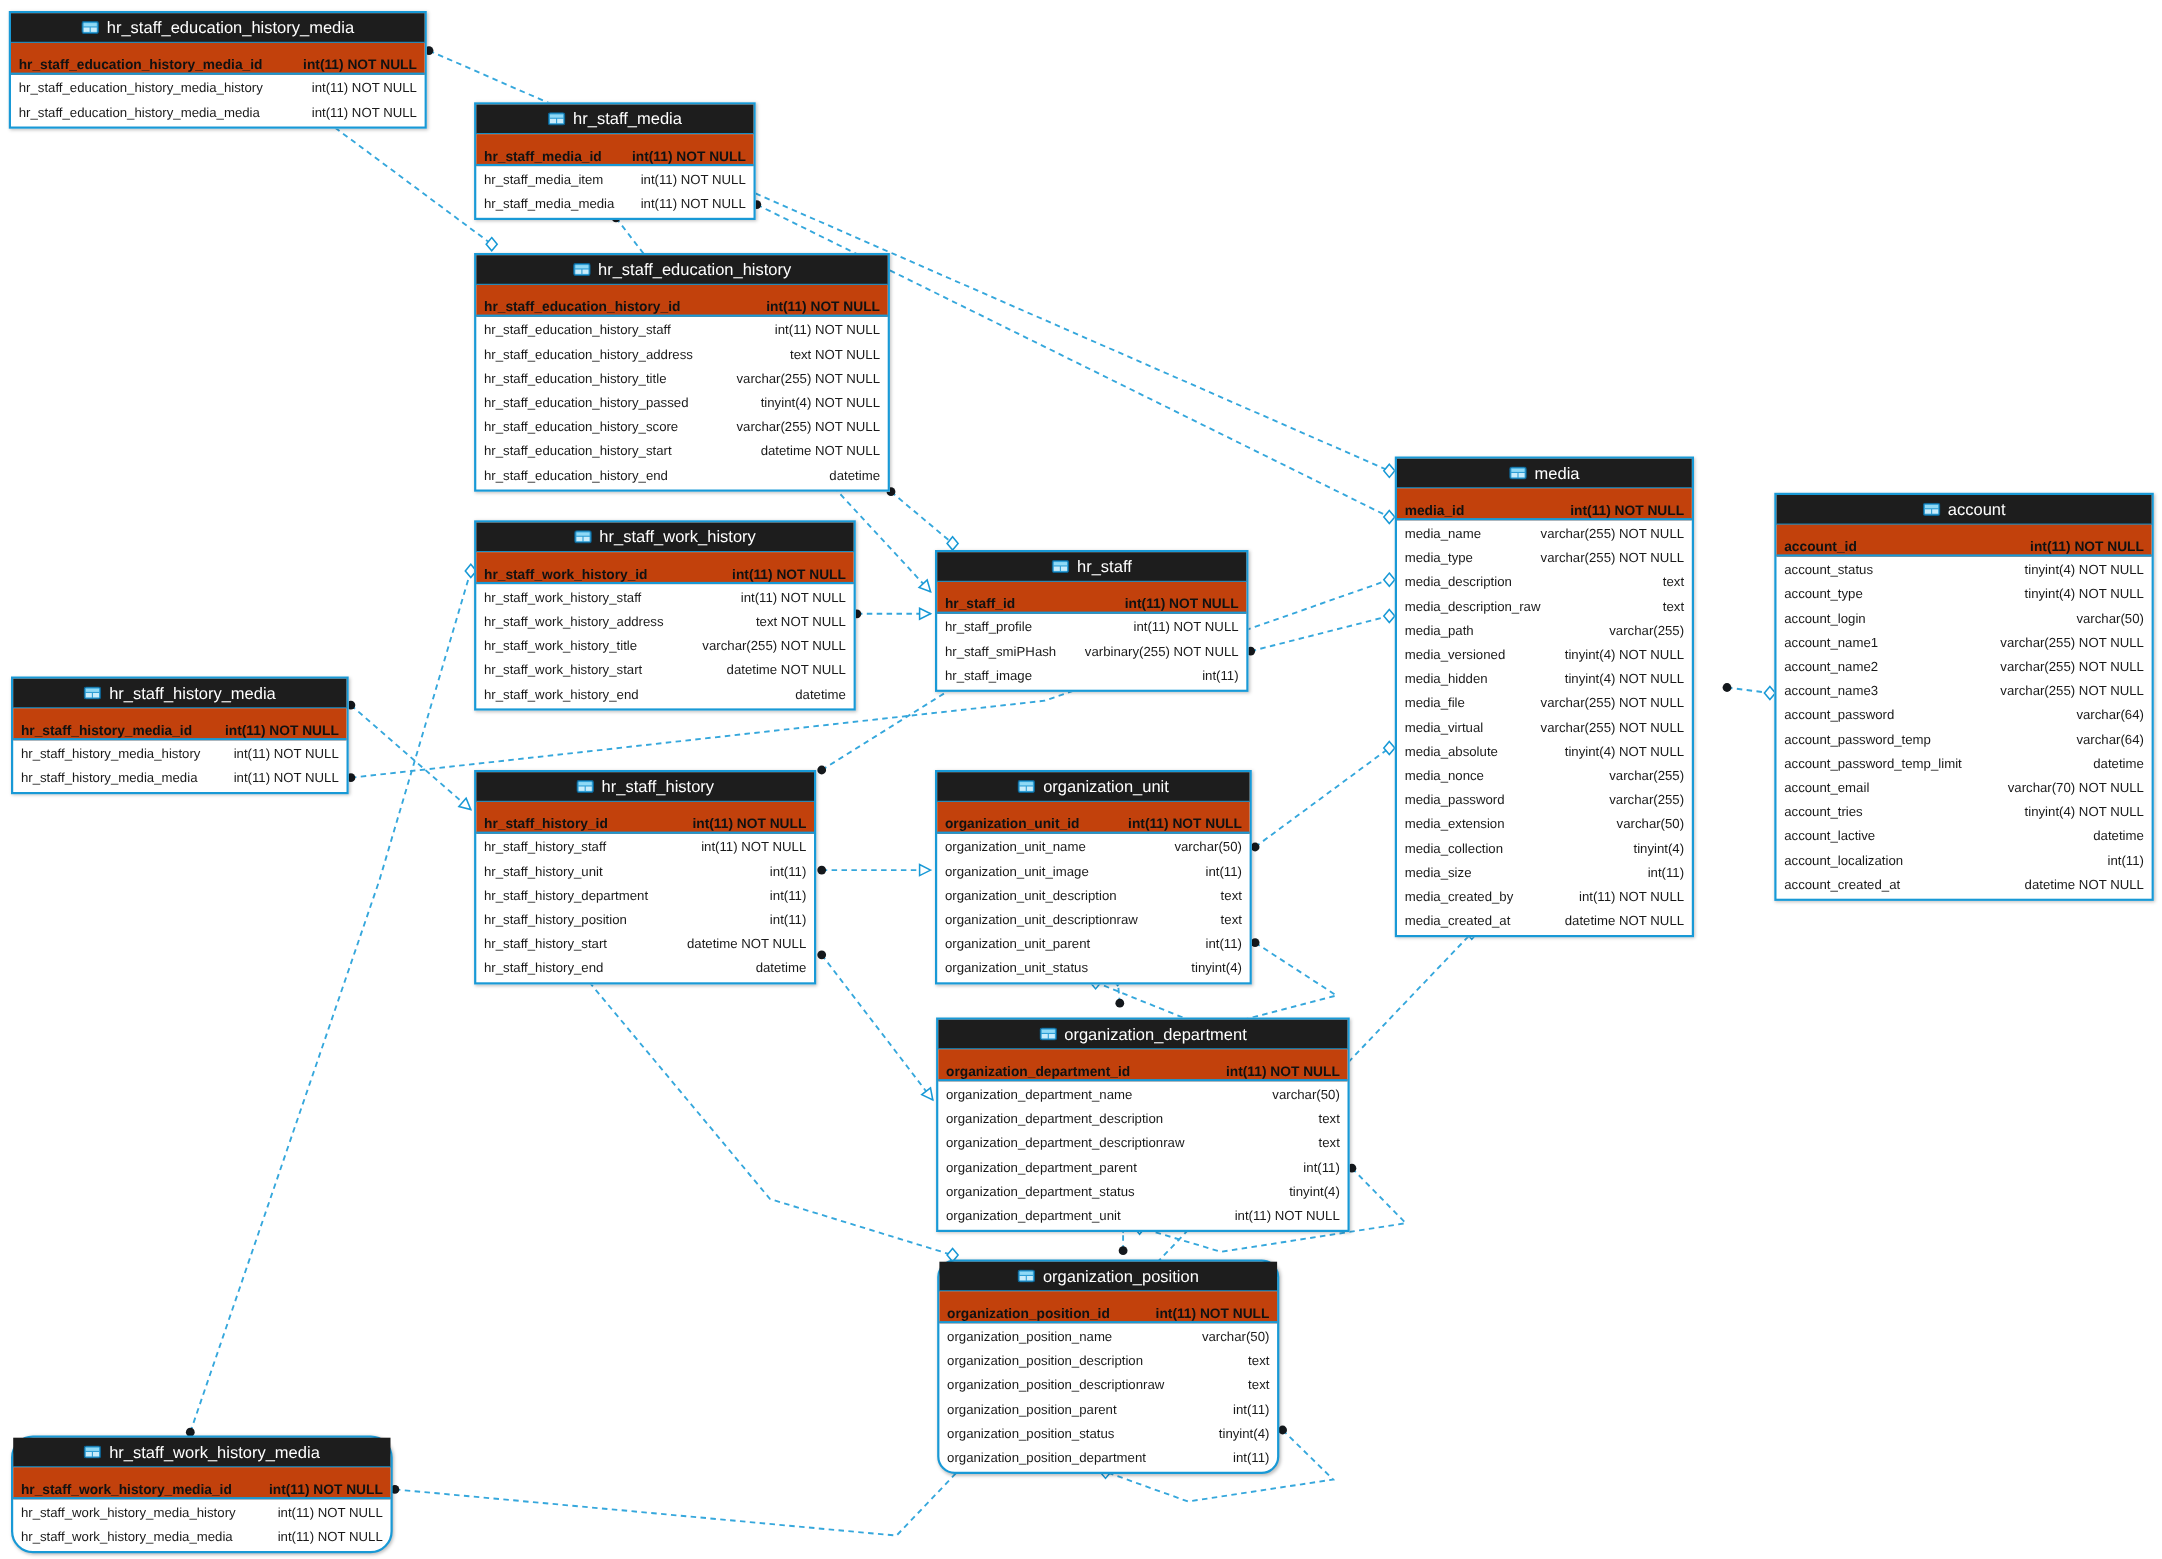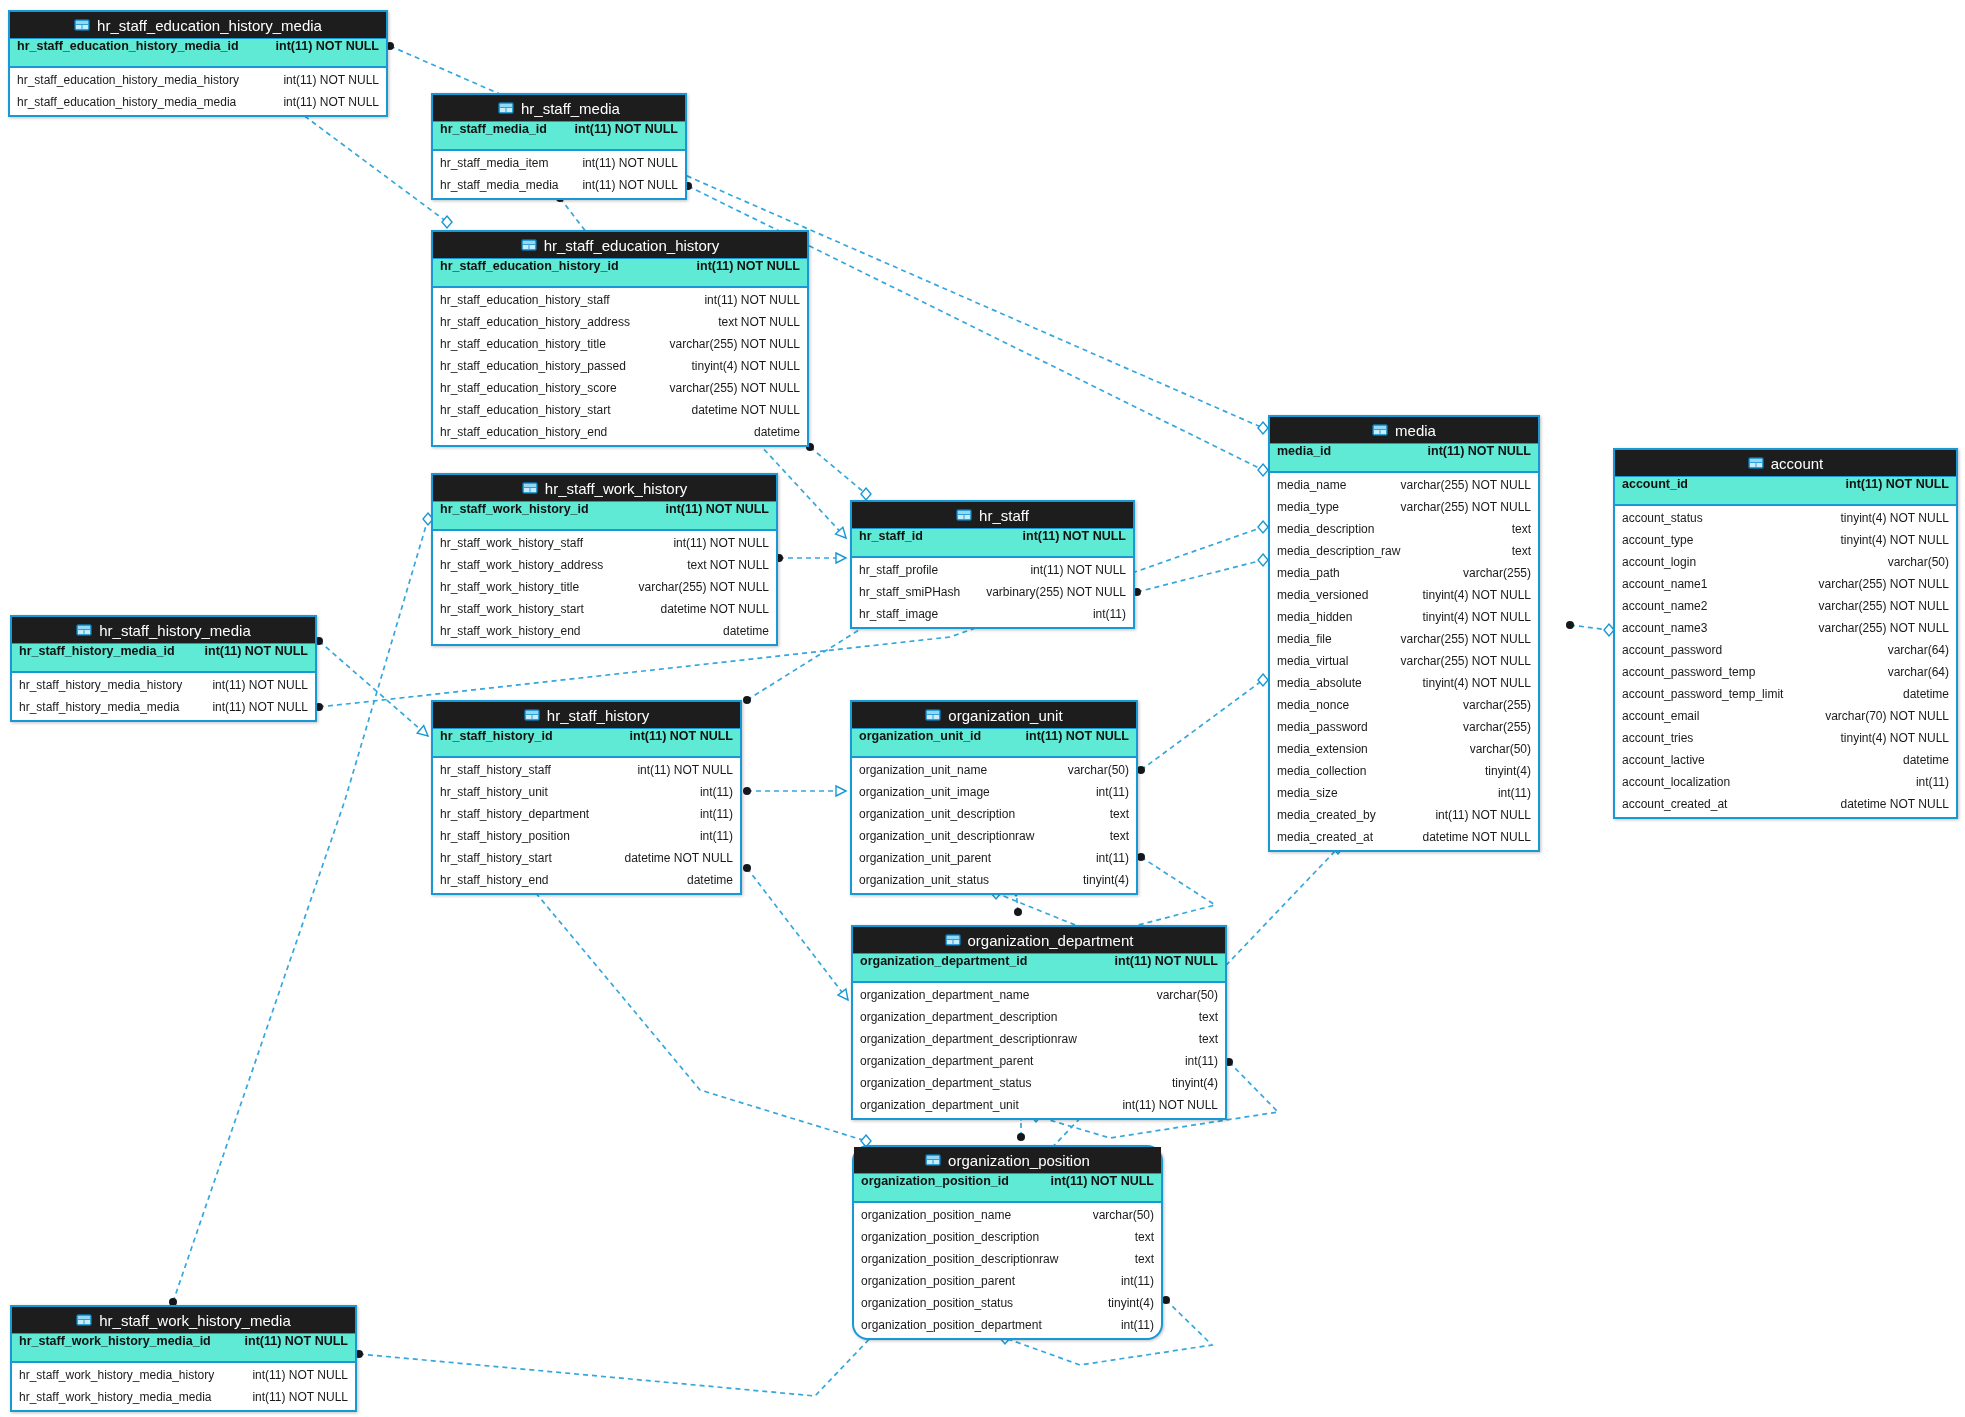--- a/index.html
+++ b/index.html
@@ -7,23 +7,23 @@
        font-family:"Liberation Sans","DejaVu Sans",sans-serif;}
   #canvas{position:absolute;left:0;top:0;width:1965px;height:1417px;}
   #rel-layer{position:absolute;left:0;top:0;z-index:0;}
   .db-table{position:absolute;z-index:1;background:#ffffff;
             border:2px solid #1899d6;box-shadow:1px 1px 3px rgba(0,0,0,.25);
             box-sizing:border-box;}
   .t-header{background:#1d1d1d;color:#ffffff;height:26px;display:flex;
             align-items:center;justify-content:center;gap:7px;
             font-size:15px;border-bottom:1.5px solid #1899d6;cursor:move;}
   .t-icon{display:flex;align-items:center;}
-  .pk-row{display:flex;justify-content:space-between;align-items:flex-start;
+  .pk-row{display:flex;justify-content:space-between;align-items:flex-end;
           height:27px;padding:0 7px;font-size:12.5px;font-weight:bold;
-          border-bottom:2px solid #1899d6;background:#5eead4;color:#111;}
+          border-bottom:2px solid #1899d6;background:#c2410c;color:#111;}
   .pk-row .f-type{font-weight:bold;}
   .t-body{padding:1px 0 2px 0;}
   .f-row{display:flex;justify-content:space-between;align-items:center;
          height:22px;padding:0 7px;font-size:12px;color:#1a1a1a;
          white-space:nowrap;}
   .f-name{margin-right:12px;}
   .f-type{text-align:right;}
 </style>
 </head>
 <body>
@@ -666,21 +666,21 @@
         <div class="f-row">
     <span class="f-name">account_localization</span>
     <span class="f-type">int(11)</span>
   </div>
         <div class="f-row">
     <span class="f-name">account_created_at</span>
     <span class="f-type">datetime NOT NULL</span>
   </div>
       </div>
   </div>
-    <div class="db-table" style="left: 10px; top: 1305px; width: 347px;">
+    <div class="db-table" style="left: 10px; top: 1305px; width: 347px; border-radius: 20px;">
     <div class="t-header">
       <span class="t-icon">
         <svg width="16" height="12" viewBox="0 0 16 12">
           <rect x="0.5" y="0.5" width="15" height="11" rx="2" fill="#2f9fd6" stroke="#0c5f8d"></rect>
           <rect x="2" y="2" width="12" height="3" fill="#8fd9f6"></rect>
           <rect x="2" y="6" width="5.5" height="4" fill="#c8ecfb"></rect>
           <rect x="8.5" y="6" width="5.5" height="4" fill="#c8ecfb"></rect>
         </svg>
       </span>
       <span class="t-title">hr_staff_work_history_media</span>

